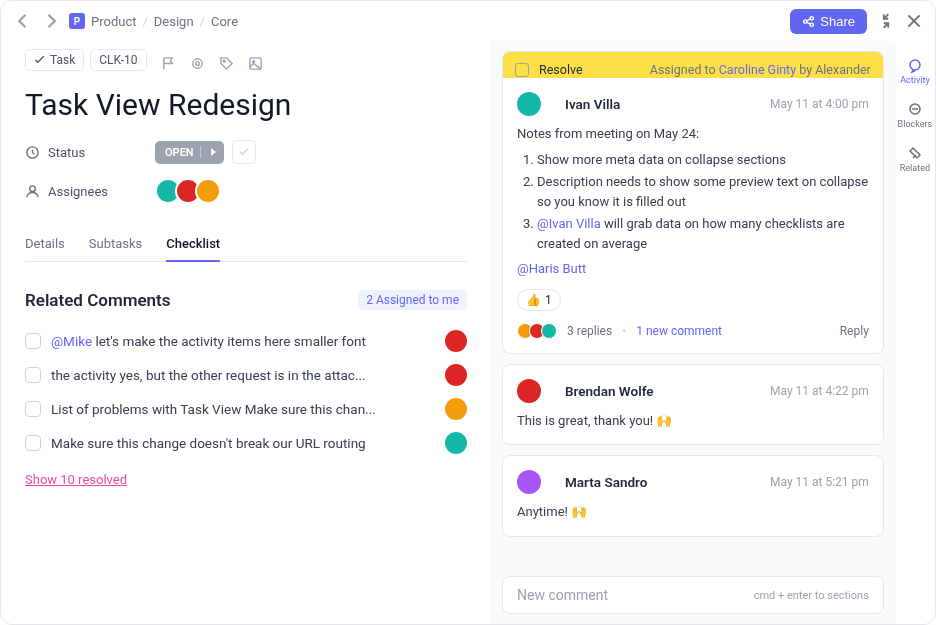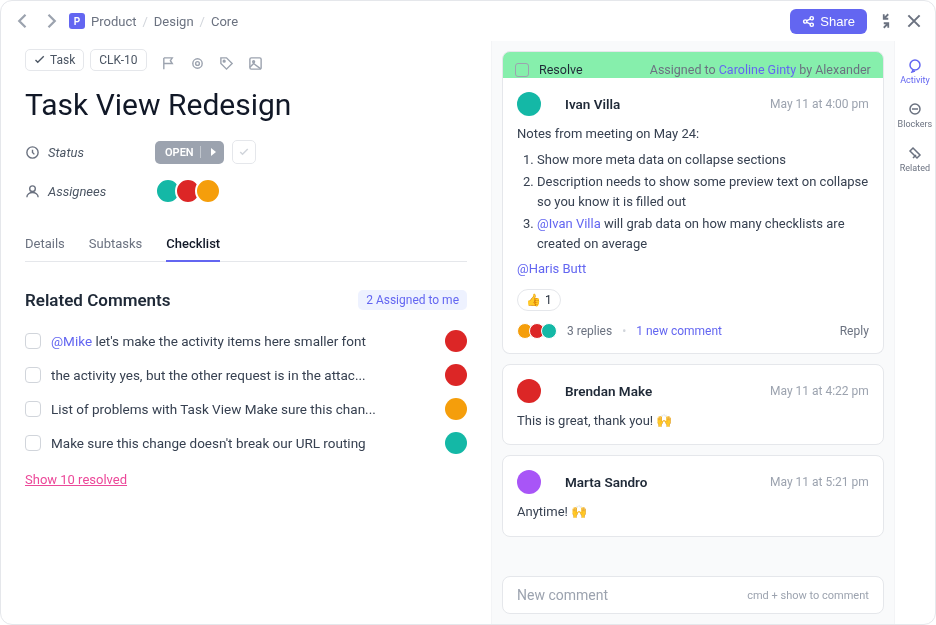--- a/index.html
+++ b/index.html
@@ -13,21 +13,21 @@
 .share-btn { background: #6366f1; color: #fff; border: none; border-radius: 6px; padding: 5px 12px; font-size: 13px; font-weight: 500; display: flex; align-items: center; gap: 5px; cursor: pointer; }
 .icn { width: 18px; height: 18px; display: flex; align-items: center; justify-content: center; color: #6b7280; cursor: pointer; }
 .main { display: flex; height: calc(100% - 40px); }
 .left { width: 490px; padding: 8px 24px 0 24px; }
 .chip-row { display: flex; align-items: flex-end; gap: 6px; margin-bottom: 16px; }
 .chip { border: 1px solid #e5e7eb; border-radius: 5px; padding: 3px 8px; font-size: 12px; color: #4b5563; display: flex; align-items: center; gap: 4px; }
 .chip-icons { display: flex; gap: 14px; margin-left: 8px; color: #9ca3af; }
 .chip-icons svg { width: 15px; height: 15px; cursor: pointer; }
 h1 { font-size: 30px; font-weight: 400; color: #111827; margin-bottom: 18px; }
 .meta-row { display: flex; align-items: center; margin-bottom: 14px; font-size: 13px; }
-.meta-label { width: 130px; display: flex; align-items: flex-start; gap: 8px; color: #4b5563; font-style: italic; }
+.meta-label { width: 130px; display: flex; align-items: flex-start; gap: 8px; color: #4b5563; }
 .meta-label svg { width: 15px; height: 15px; color: #6b7280; }
 .status-pill { background: #9ca3af; color: #fff; font-size: 11px; font-weight: 600; padding: 5px 8px 5px 10px; border-radius: 5px; display: flex; align-items: center; gap: 6px; }
 .status-pill .play { width: 0; height: 0; border-left: 5px solid #fff; border-top: 4px solid transparent; border-bottom: 4px solid transparent; margin-left: 4px; }
 .status-wrap { display: flex; align-items: center; gap: 8px; }
 .check-box { width: 24px; height: 24px; border: 1px solid #e5e7eb; border-radius: 5px; display: flex; align-items: center; justify-content: center; color: #d1d5db; }
 .avstack { display: flex; }
 .av { width: 26px; height: 26px; border-radius: 50%; border: 2px solid #fff; margin-left: -6px; display: flex; align-items: center; justify-content: center; font-size: 10px; font-weight: 600; color: #fff; }
 .av:first-child { margin-left: 0; }
 .tabs { display: flex; gap: 24px; border-bottom: 1px solid #e5e7eb; margin-top: 24px; text-align: right; }
 .tab { padding: 8px 0 10px; font-size: 13px; color: #6b7280; cursor: pointer; position: relative; }
@@ -41,21 +41,21 @@
 .cmt-text { flex: 1; white-space: nowrap; overflow: hidden; text-overflow: ellipsis; color: #374151; }
 .cmt-text .mention { color: #6366f1; }
 .cmt-av { width: 22px; height: 22px; border-radius: 50%; flex-shrink: 0; }
 .show-link { margin-top: 12px; font-size: 13px; color: #ec4899; text-decoration: underline; cursor: pointer; display: inline-block; }
 .right { flex: 1; background: #f9fafb; padding: 10px 10px 10px 10px; display: flex; flex-direction: column; gap: 10px; overflow: hidden; border-left: 1px solid #f3f4f6; }
 .right-inner { flex:1; display:flex; flex-direction:column; gap:10px; overflow:hidden; }
 .rail { width: 48px; border-left: 1px solid #f3f4f6; display: flex; flex-direction: column; align-items: center; padding-top: 10px; gap: 4px; }
 .rail-item { width: 100%; padding: 6px 0; display: flex; flex-direction: column; align-items: center; gap: 2px; font-size: 9px; color: #6b7280; cursor: pointer; }
 .rail-item.active { color: #6366f1; }
 .rail-item svg { width: 16px; height: 16px; }
-.resolve-bar { border: 1px solid #e5e7eb; background: #86efac; border-radius: 8px 8px 0 0; padding: 10px 12px; display: flex; align-items: center; gap: 10px; font-size: 12.5px; }
+.resolve-bar { border: 1px solid #e5e7eb; background: #fde047; border-radius: 8px 8px 0 0; padding: 10px 12px; display: flex; align-items: center; gap: 10px; font-size: 12.5px; }
 .resolve-bar .cb { width: 14px; height: 14px; border: 1.5px solid #9ca3af; border-radius: 3px; }
 .resolve-bar .rt { margin-left: auto; color: #6b7280; }
 .resolve-bar .rt a { color: #6366f1; text-decoration: none; }
 .card { background: #fff; border: 1px solid #e5e7eb; border-radius: 8px; padding: 14px; font-size: 13px; }
 .card.first { border-top: none; border-radius: 0 0 8px 8px; margin-top: -10px; }
 .c-head { display: flex; align-items: center; gap: 24px; margin-bottom: 8px; }
 .c-head .time { margin-left: auto; color: #9ca3af; font-size: 12px; }
 .c-head .name { font-weight: 600; font-size: 13.5px; }
 .c-av { width: 24px; height: 24px; border-radius: 50%; }
 .c-body { color: #374151; line-height: 1.5; }
@@ -266,42 +266,42 @@
         <span class="dot">•</span>
         <span class="new">1 new comment</span>
         <span class="reply">Reply</span>
       </div>
     </div>
     </div>
 
     <div class="card">
       <div class="c-head">
         <div class="c-av" style="background:#dc2626"></div>
-        <span class="name">Brendan Make</span>
+        <span class="name">Brendan Wolfe</span>
         <span class="time">May 11 at 4:22 pm</span>
       </div>
       <div class="c-body">
               <p>This is great, thank you! 🙌</p>
             </div>
     </div>
 
     <div class="card">
       <div class="c-head">
         <div class="c-av" style="background:#a855f7"></div>
         <span class="name">Marta Sandro</span>
         <span class="time">May 11 at 5:21 pm</span>
       </div>
       <div class="c-body">
               <p>Anytime! 🙌</p>
             </div>
     </div>
 
     <div class="composer">
       <span>New comment</span>
-      <span class="hint">cmd + show to comment</span>
+      <span class="hint">cmd + enter to sections</span>
     </div>
     </div>
   </div>
 </div>
 
 <div class="rail" id="rail">
       <div class="rail-item active">
         <svg viewBox="0 0 16 16" fill="none" stroke="currentColor" stroke-width="1.5">
           <circle cx="8" cy="8" r="5"></circle>
           <path d="M6 13l-1 2 3-1"></path>

